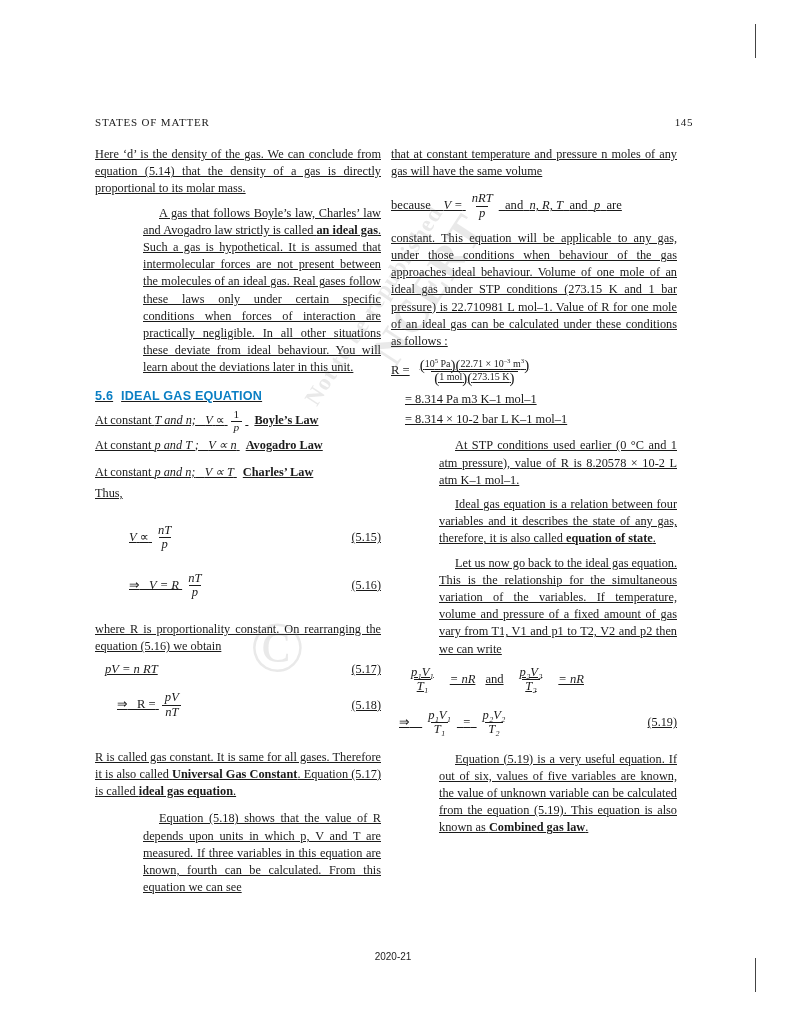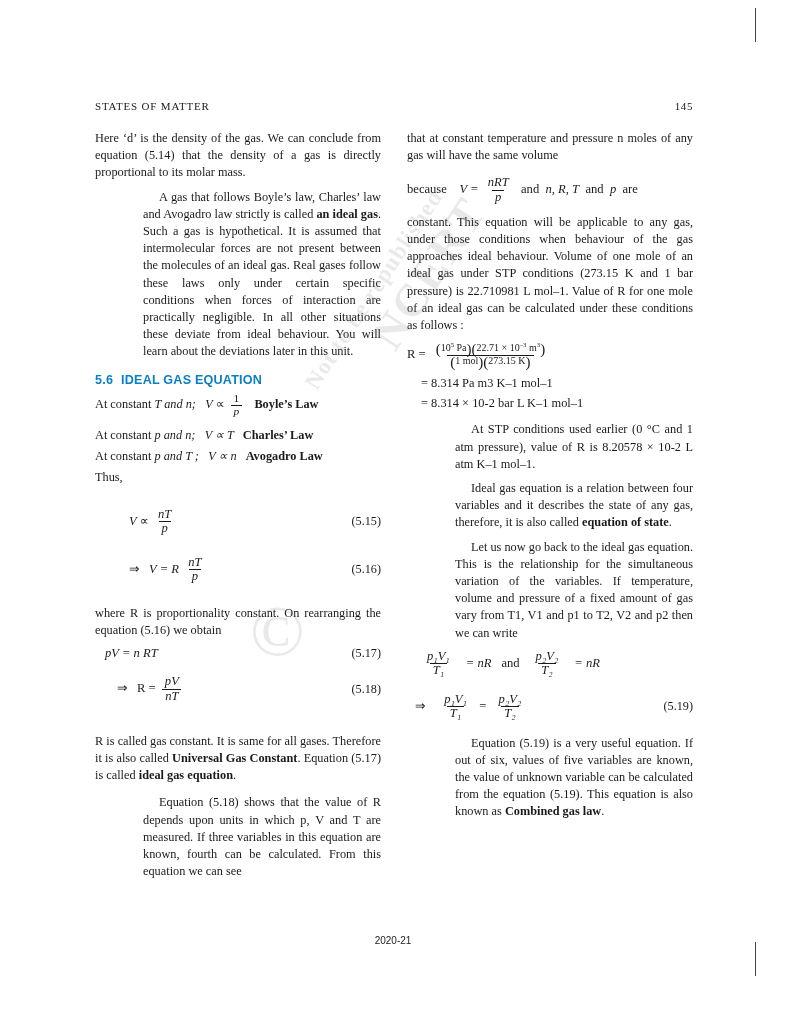--- a/index.html
+++ b/index.html
@@ -10,21 +10,21 @@
   body {
     width: 786px;
     height: 1024px;
     font-family: "Liberation Serif", serif;
     color: #1a1a1a;
     position: relative;
     overflow: hidden;
   }
   .page {
     position: absolute;
-    left: 0; top: 0;
+    left: 0; top: 16px;
     width: 786px;
     height: 984px;
     background: #fff;
   }
   
   .crop-mark {
     position: absolute;
     width: 1px;
     background: #444;
   }
@@ -45,21 +45,22 @@
     font-size: 10.5px;
     letter-spacing: 0.6px;
     color: #1a1a1a;
     margin-bottom: 18px;
   }
   .runhead .title { font-variant: small-caps; letter-spacing: 0.8px; font-size: 11px;}
   .runhead .pageno { font-size: 11px; }
 
   .cols {
     display: flex;
-    gap: 26px;
+    gap: 10px;
+    text-decoration: underline;
   }
   .col { width: 286px; }
 
   p {
     margin: 0 0 7px 0;
     font-size: 12.3px;
     line-height: 1.40;
     text-align: justify;
     hyphens: auto;
   }
@@ -208,30 +209,30 @@
           <span>At constant </span><span class="mathi">T and n;</span>&nbsp;&nbsp;
           <span class="mathi">V</span>
           <span>∝</span>
           <span class="frac small">
             <span class="top">1</span>
             <span class="bot mathi">p</span>
           </span>
           <span class="lbl">Boyle’s Law</span>
         </div>
 
+        <div class="lawline">
+          <span>At constant </span><span class="mathi">p and T ;</span>&nbsp;&nbsp;
+          <span class="mathi">V ∝ n</span>
+          <span class="lbl">Avogadro Law</span>
+        </div>
+
         <div class="lawline" style="margin-top:8px;">
           <span>At constant </span><span class="mathi">p and n;</span>&nbsp;&nbsp;
           <span class="mathi">V ∝ T</span>
           <span class="lbl">Charles’ Law</span>
-        </div>
-
-        <div class="lawline">
-          <span>At constant </span><span class="mathi">p and T ;</span>&nbsp;&nbsp;
-          <span class="mathi">V ∝ n</span>
-          <span class="lbl">Avogadro Law</span>
         </div>
 
         <p style="margin-top:2px;"><span>Thus,</span></p>
 
         <div class="eqrow" style="margin-top:22px;">
           <span class="body">
             <span class="mathi">V</span>
             <span>∝</span>
             <span class="frac">
               <span class="top mathi">nT</span>

